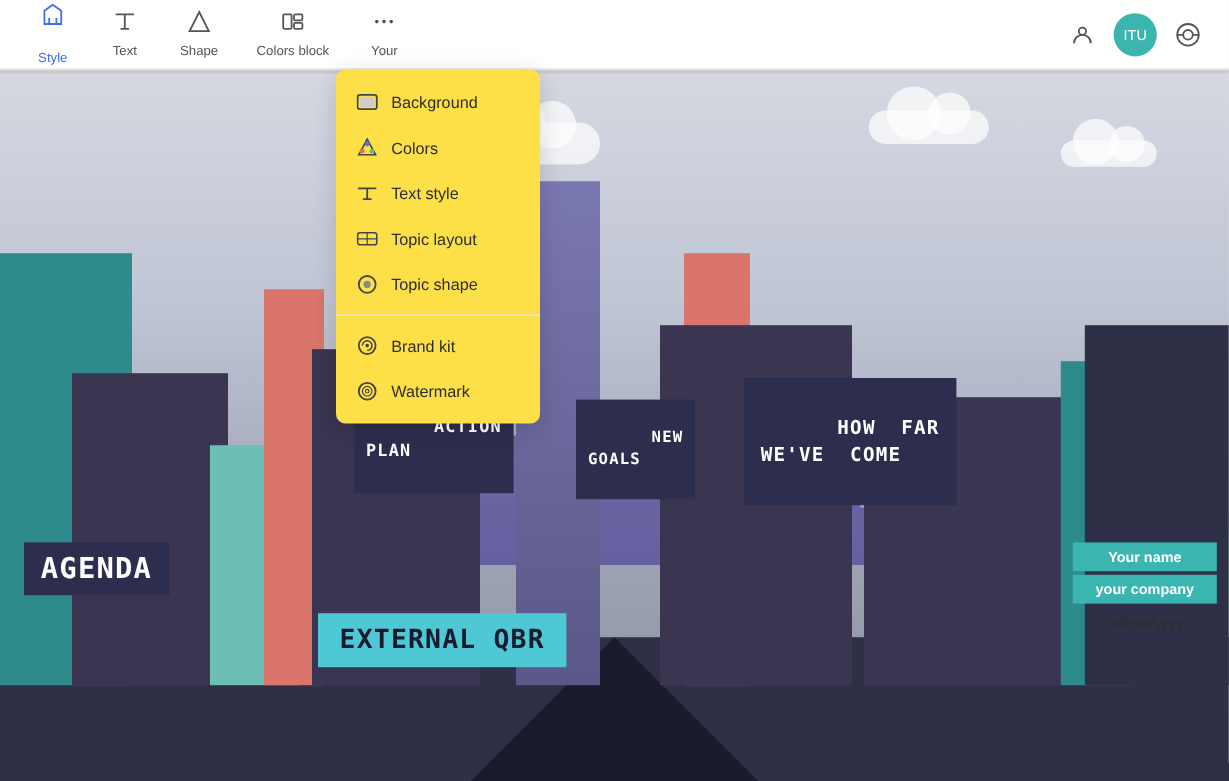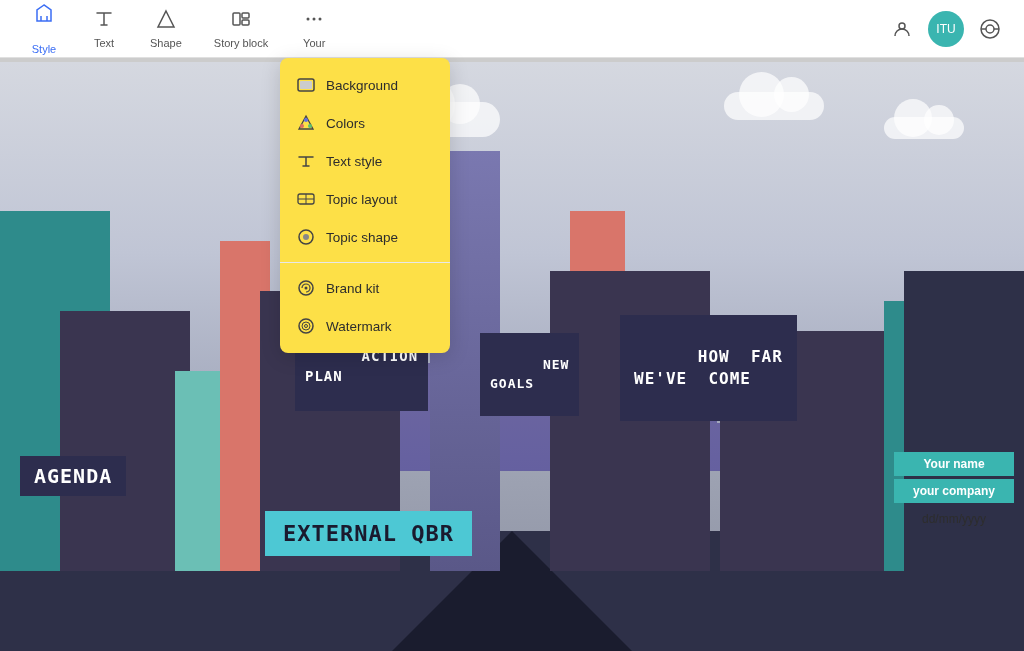--- a/index.html
+++ b/index.html
@@ -167,21 +167,21 @@
       background: #2d2d4e;
       color: white;
       font-size: 13px;
       font-weight: 700;
       letter-spacing: 1px;
       padding: 5px 10px;
       font-family: monospace;
     }
     .label-agenda {
       left: 20px; bottom: 155px;
-      font-size: 20px; padding: 8px 14px;
+      font-size: 24px; padding: 8px 14px;
     }
     .label-action-plan {
       left: 295px; bottom: 240px;
       font-size: 14px;
     }
     .label-new-goals {
       left: 480px; bottom: 235px;
       font-size: 13px;
     }
     .label-how-far {
@@ -267,21 +267,21 @@
     </div>
 
     <div class="toolbar-item">
       <span class="t-icon">
         <svg width="20" height="20" viewBox="0 0 20 20" fill="none">
           <rect x="2" y="4" width="7" height="12" rx="1" stroke="#555" stroke-width="1.5"></rect>
           <rect x="11" y="4" width="7" height="5" rx="1" stroke="#555" stroke-width="1.5"></rect>
           <rect x="11" y="11" width="7" height="5" rx="1" stroke="#555" stroke-width="1.5"></rect>
         </svg>
       </span>
-      <span class="t-label">Story block</span>
+      <span class="t-label">Colors block</span>
     </div>
 
     <div class="toolbar-item">
       <span class="t-icon">
         <svg width="20" height="20" viewBox="0 0 20 20" fill="none">
           <circle cx="4" cy="10" r="1.5" fill="#555"></circle>
           <circle cx="10" cy="10" r="1.5" fill="#555"></circle>
           <circle cx="16" cy="10" r="1.5" fill="#555"></circle>
         </svg>
       </span>

